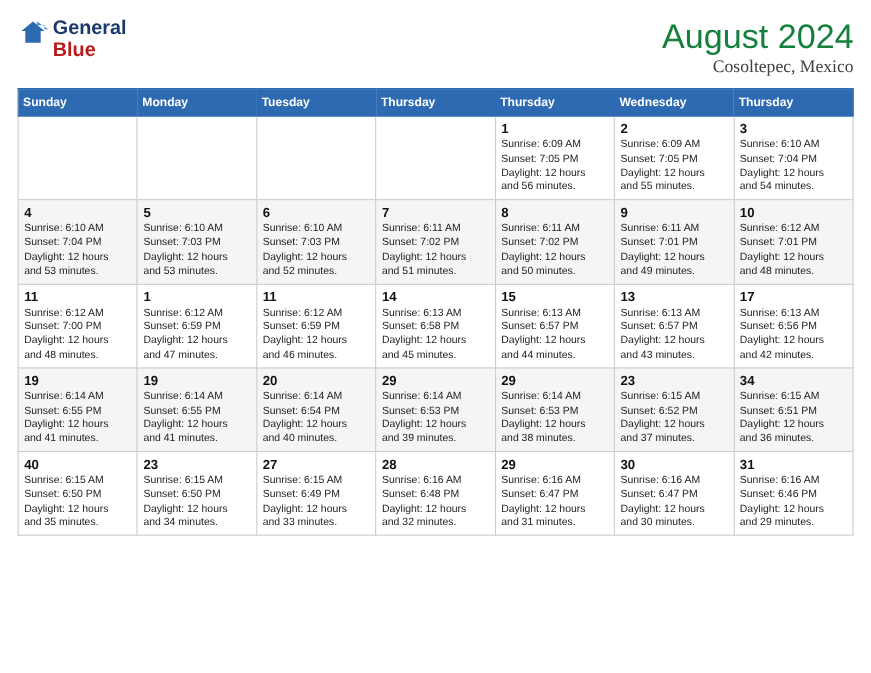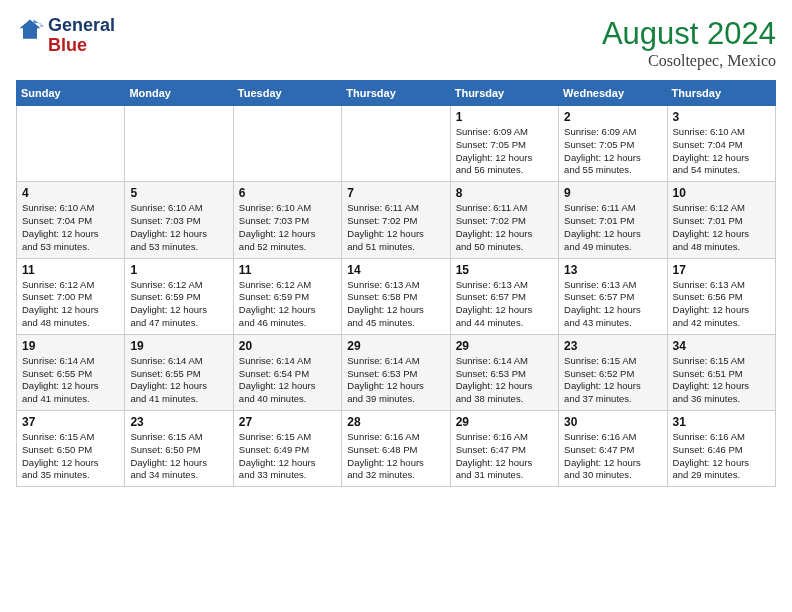--- a/index.html
+++ b/index.html
@@ -305,21 +305,21 @@
         <td>
           <span class="day-num">34</span>
           <div class="day-info" style="white-space: pre-line;">Sunrise: 6:15 AM
 Sunset: 6:51 PM
 Daylight: 12 hours
 and 36 minutes.</div>
         </td>
       </tr>
       <tr class="row-odd">
         <td>
-          <span class="day-num">37</span>
+          <span class="day-num">40</span>
           <div class="day-info" style="white-space: pre-line;">Sunrise: 6:15 AM
 Sunset: 6:50 PM
 Daylight: 12 hours
 and 35 minutes.</div>
         </td>
         <td>
           <span class="day-num">23</span>
           <div class="day-info" style="white-space: pre-line;">Sunrise: 6:15 AM
 Sunset: 6:50 PM
 Daylight: 12 hours

